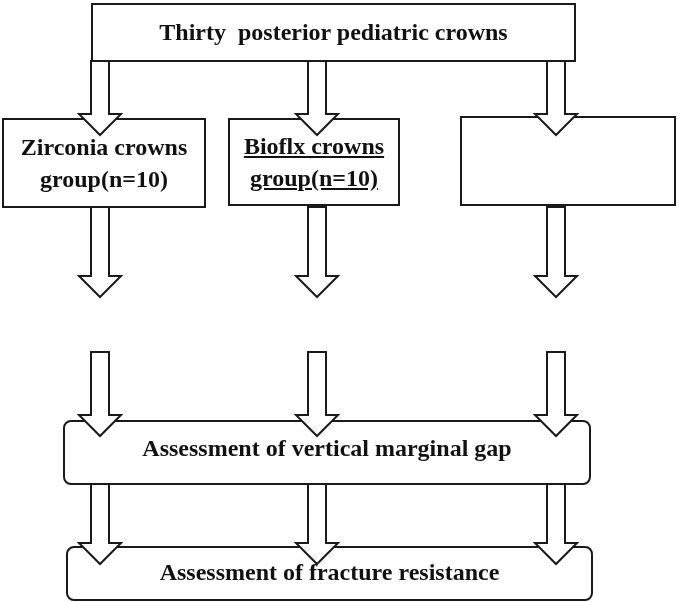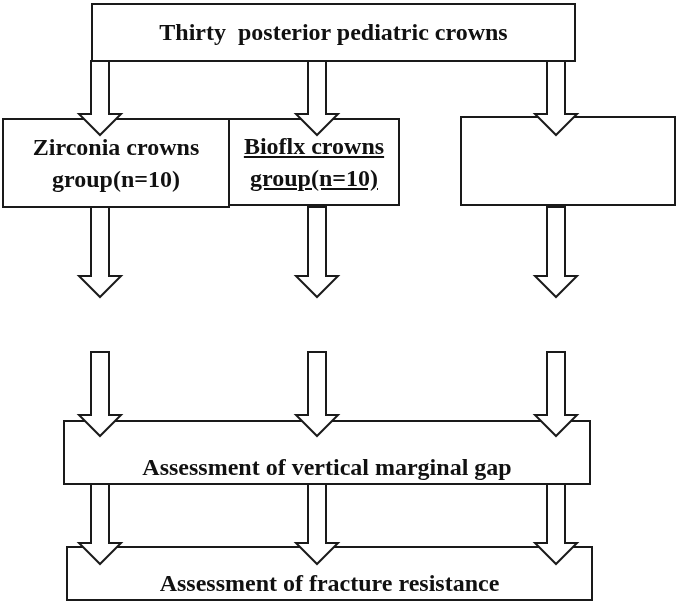--- a/index.html
+++ b/index.html
@@ -25,30 +25,31 @@
     text-align: center;
     color: #111111;
     font-weight: bold;
     font-size: 24px;
     line-height: 1.35;
   }
 
   .box .label { white-space: pre-wrap; }
 
   .box.top-align {
-    justify-content: flex-end;
+    justify-content: flex-start;
+    border-radius: 8px;
   }
 
   #box-total      { left: 91px;  top: 3px;   width: 485px; height: 59px; }
-  #box-zirconia   { left: 2px;   top: 118px; width: 228px; height: 90px; }
+  #box-zirconia   { left: 2px;   top: 118px; width: 204px; height: 90px; }
   #box-bioflx     { left: 228px; top: 118px; width: 172px; height: 88px; text-decoration: underline; }
   #box-stainless  { left: 460px; top: 116px; width: 216px; height: 90px; }
   #box-aging      { left: 36px;  top: 277px; width: 571px; height: 76px; }
   #box-gap        { left: 63px;  top: 420px; width: 528px; height: 65px; padding-top: 10px; }
-  #box-fracture   { left: 66px;  top: 546px; width: 527px; height: 55px; }
+  #box-fracture   { left: 66px;  top: 546px; width: 527px; height: 55px; padding-top: 8px; }
 
   .arrows-layer {
     position: absolute;
     left: 0; top: 0;
     width: 680px;
     height: 602px;
     pointer-events: none;
   }
   .arrows-layer polygon {
     fill: #ffffff;

